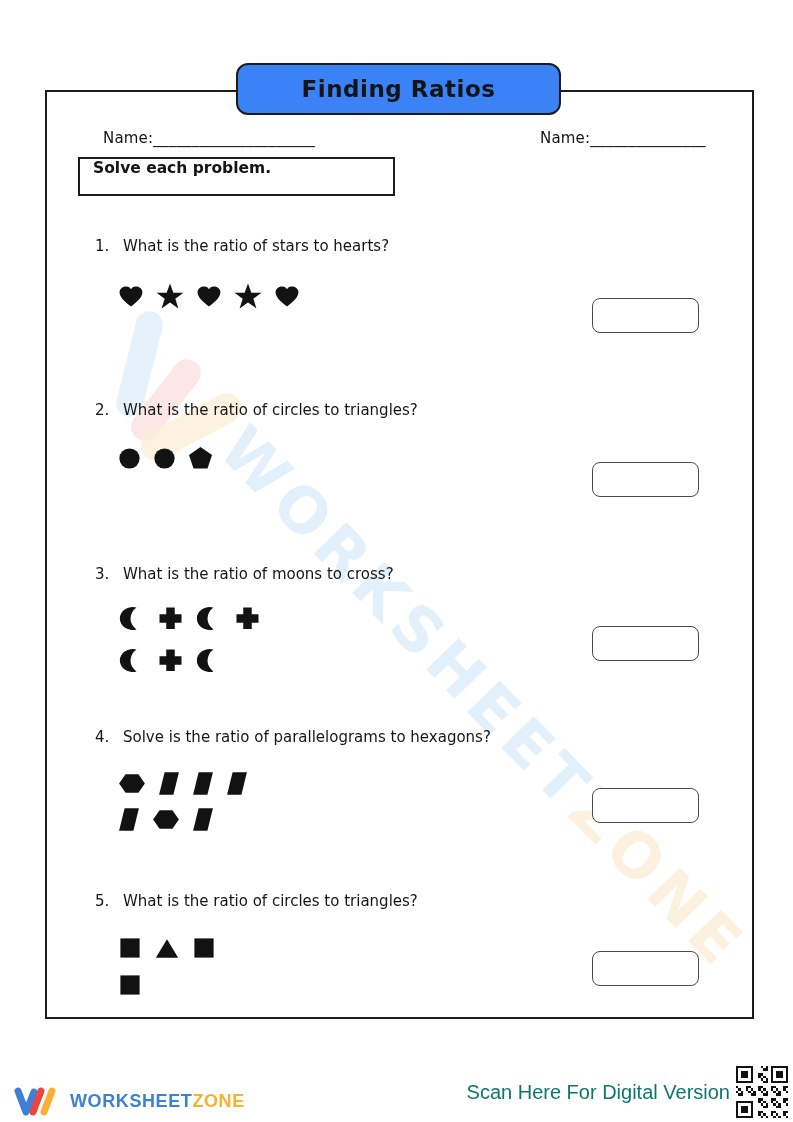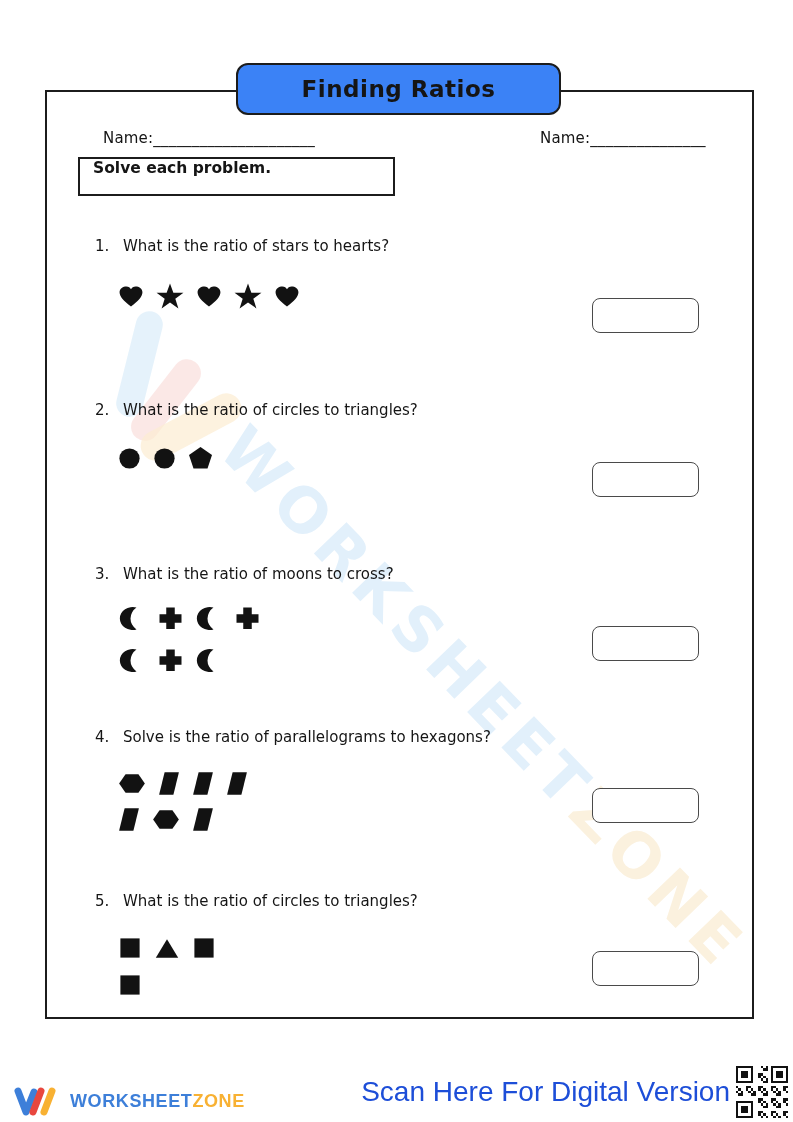--- a/index.html
+++ b/index.html
@@ -52,21 +52,21 @@
   .footer-logo{
     left:14px;top:1086px;display:flex;align-items:center;gap:14px;z-index:2;
     font-family:"Liberation Sans",sans-serif;font-weight:bold;font-size:18px;letter-spacing:.6px;
   }
   .footer-logo .lg-a{color:#3d7fd9;}
   .footer-logo .lg-b{color:#f8b133;}
   .scan-row{
     right:5px;top:1066px;display:flex;align-items:center;gap:6px;z-index:2;
     font-family:"Liberation Sans",sans-serif;
   }
-  .scan-row .scan-text{font-size:28px;color:#1d4ed8;}
+  .scan-row .scan-text{font-size:20px;color:#0f766e;}
 </style>
 </head>
 <body>
 
 <div class="abs page-border"></div>
 
 <div class="abs title-box">
   <span>Finding Ratios</span>
 </div>
 

